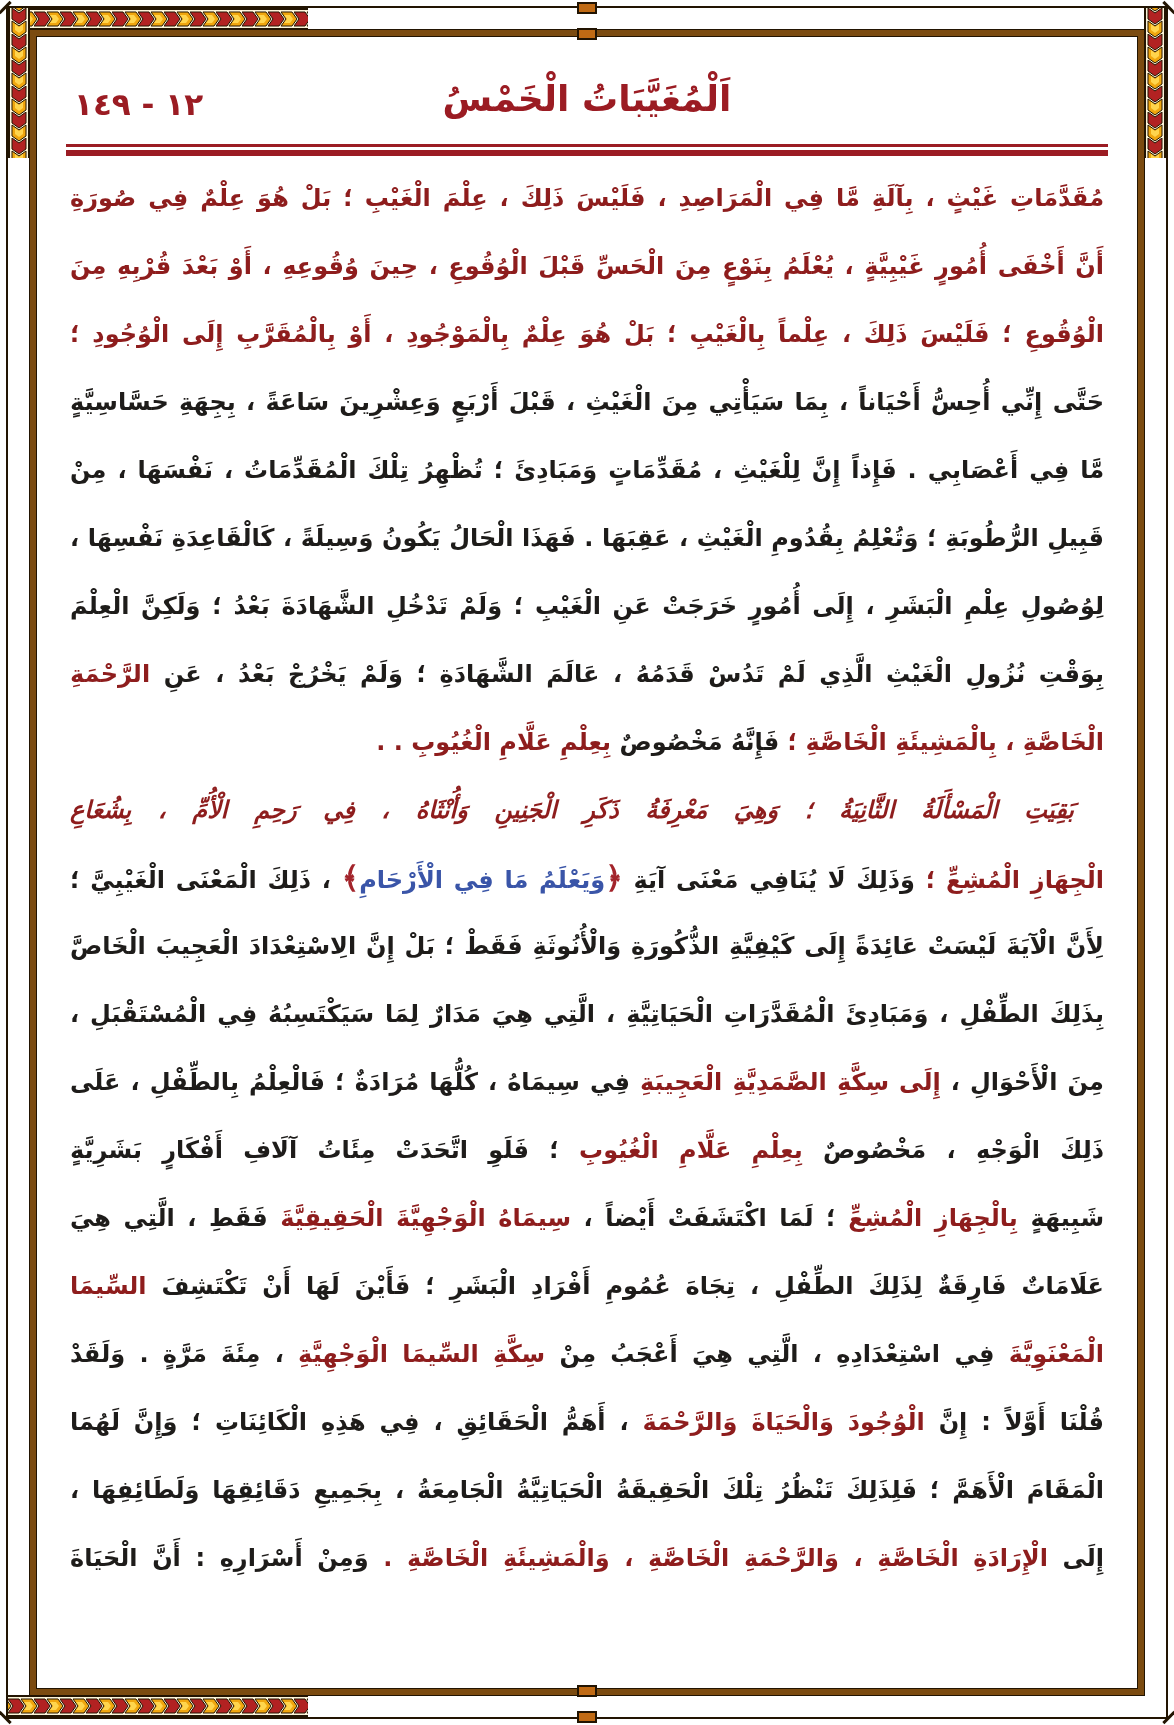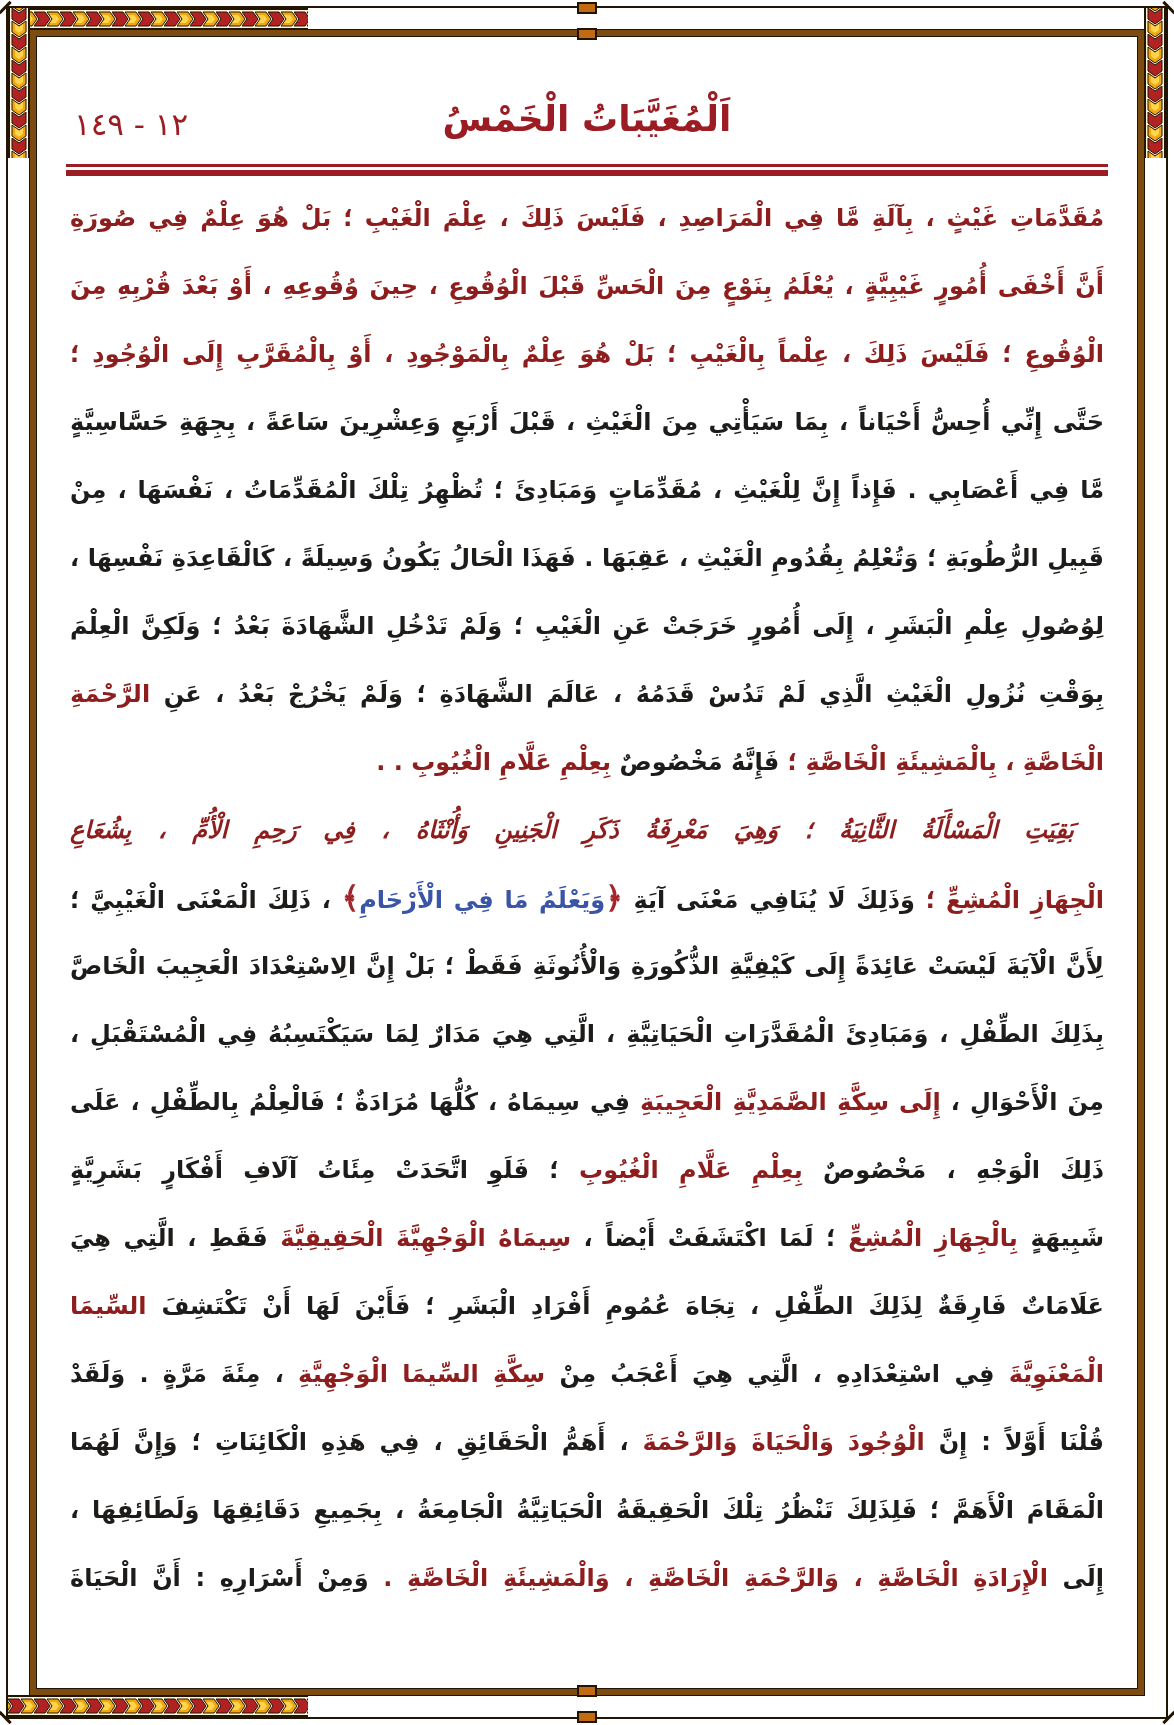--- a/index.html
+++ b/index.html
@@ -37,24 +37,24 @@
   .hook-bl{left:-3px; bottom:6px; transform:rotate(45deg);}
   .hook-br{right:-3px; bottom:6px; transform:rotate(-45deg);}
   
   .content{
     position:absolute; left:70px; right:70px; top:36px; bottom:36px;
     direction:rtl;
   }
   .header{position:relative; height:108px;}
   .page-title{
     text-align:center; padding-top:42px; font-size:36px; font-weight:700;
-    color:var(--rule-red); letter-spacing:1px;margin-top:20px;
+    color:var(--rule-red); letter-spacing:1px;
   }
   .page-number{
-    position:absolute; left:4px; top:50px; font-size:31px; font-weight:400;
+    position:absolute; left:4px; top:50px; font-size:31px; font-weight:700;
     color:var(--rule-red); direction:rtl;
   }
   .double-rule{border-top:3px solid var(--rule-red); margin:0 -4px;}
   .double-rule .thick{height:6px; background:var(--rule-red); margin-top:3px;}
   .body-text{margin-top:8px;}
   .line{
     height:68px; line-height:68px; font-size:24px; font-weight:700;
     color:var(--text-black);
     text-align:justify; text-align-last:justify; overflow:hidden;
   }

